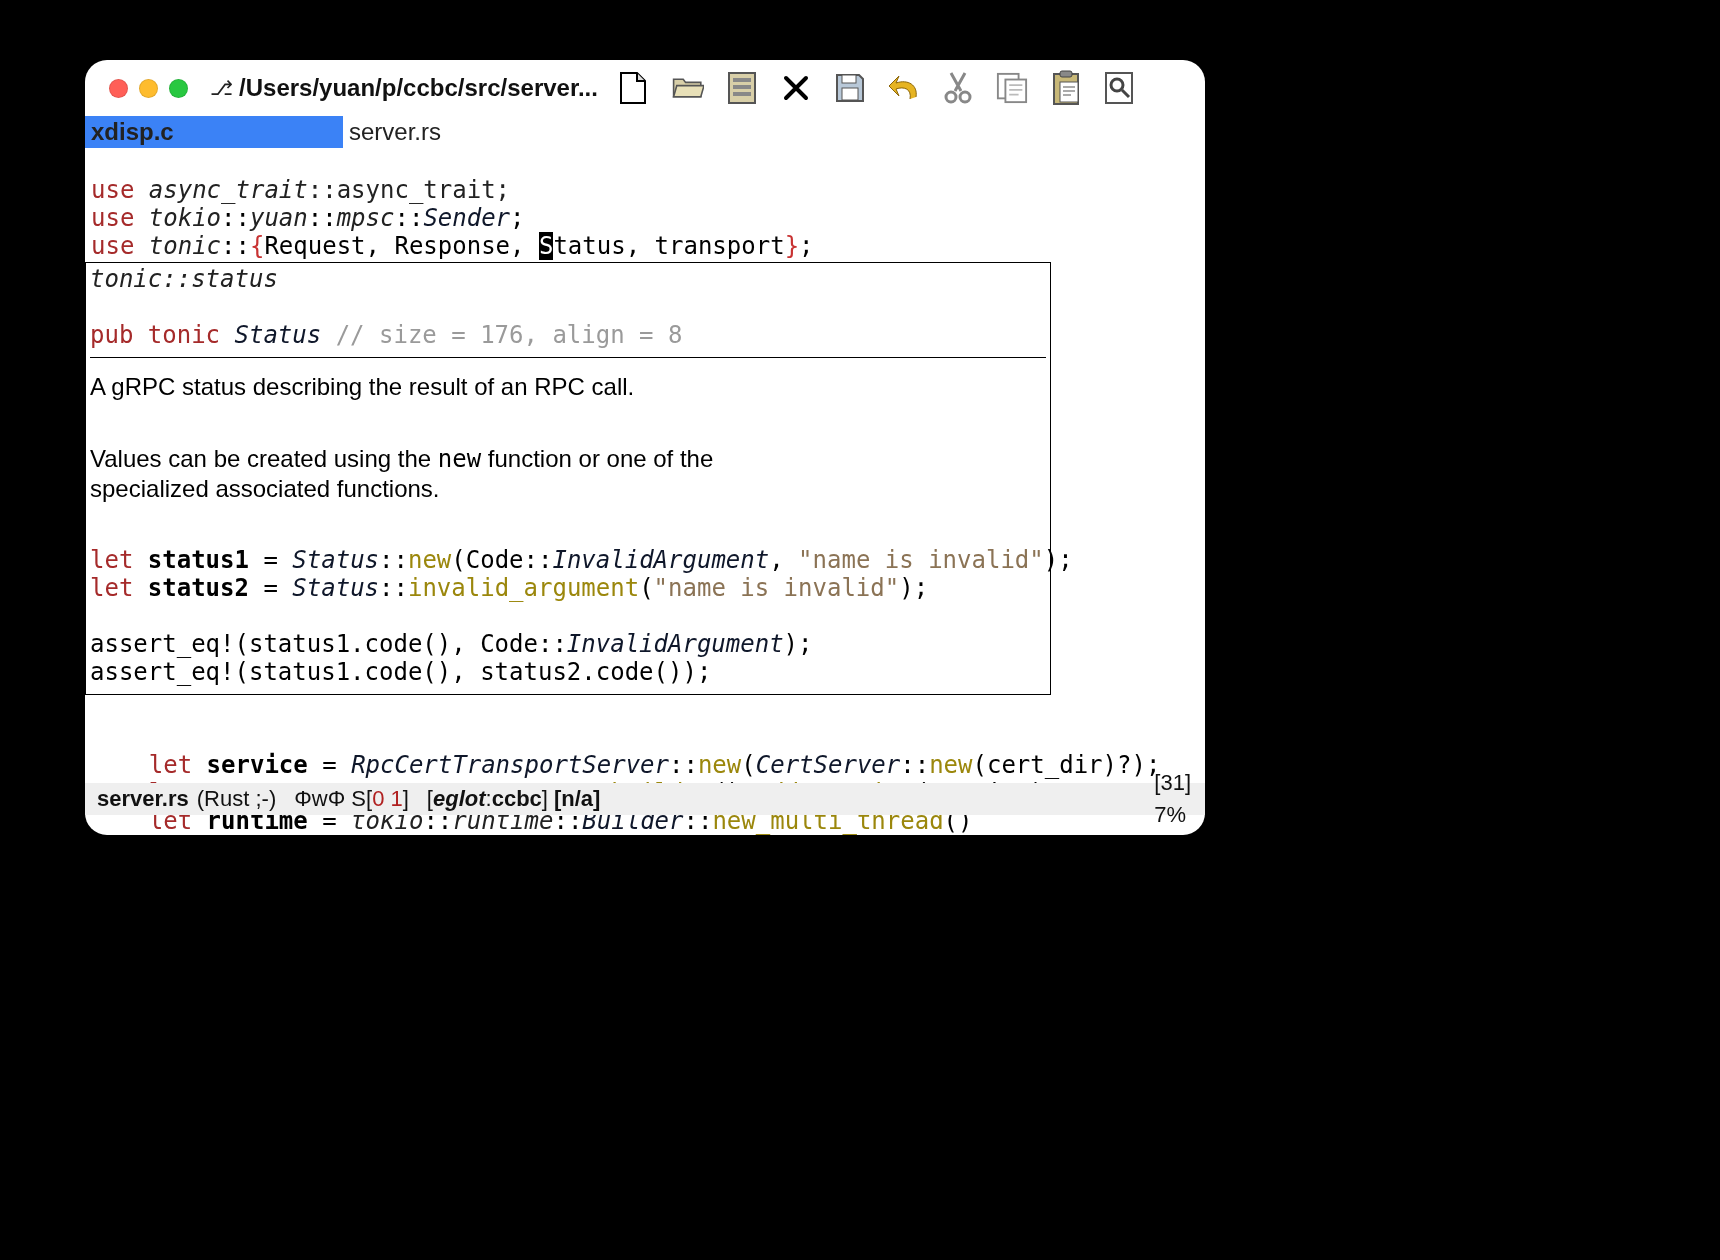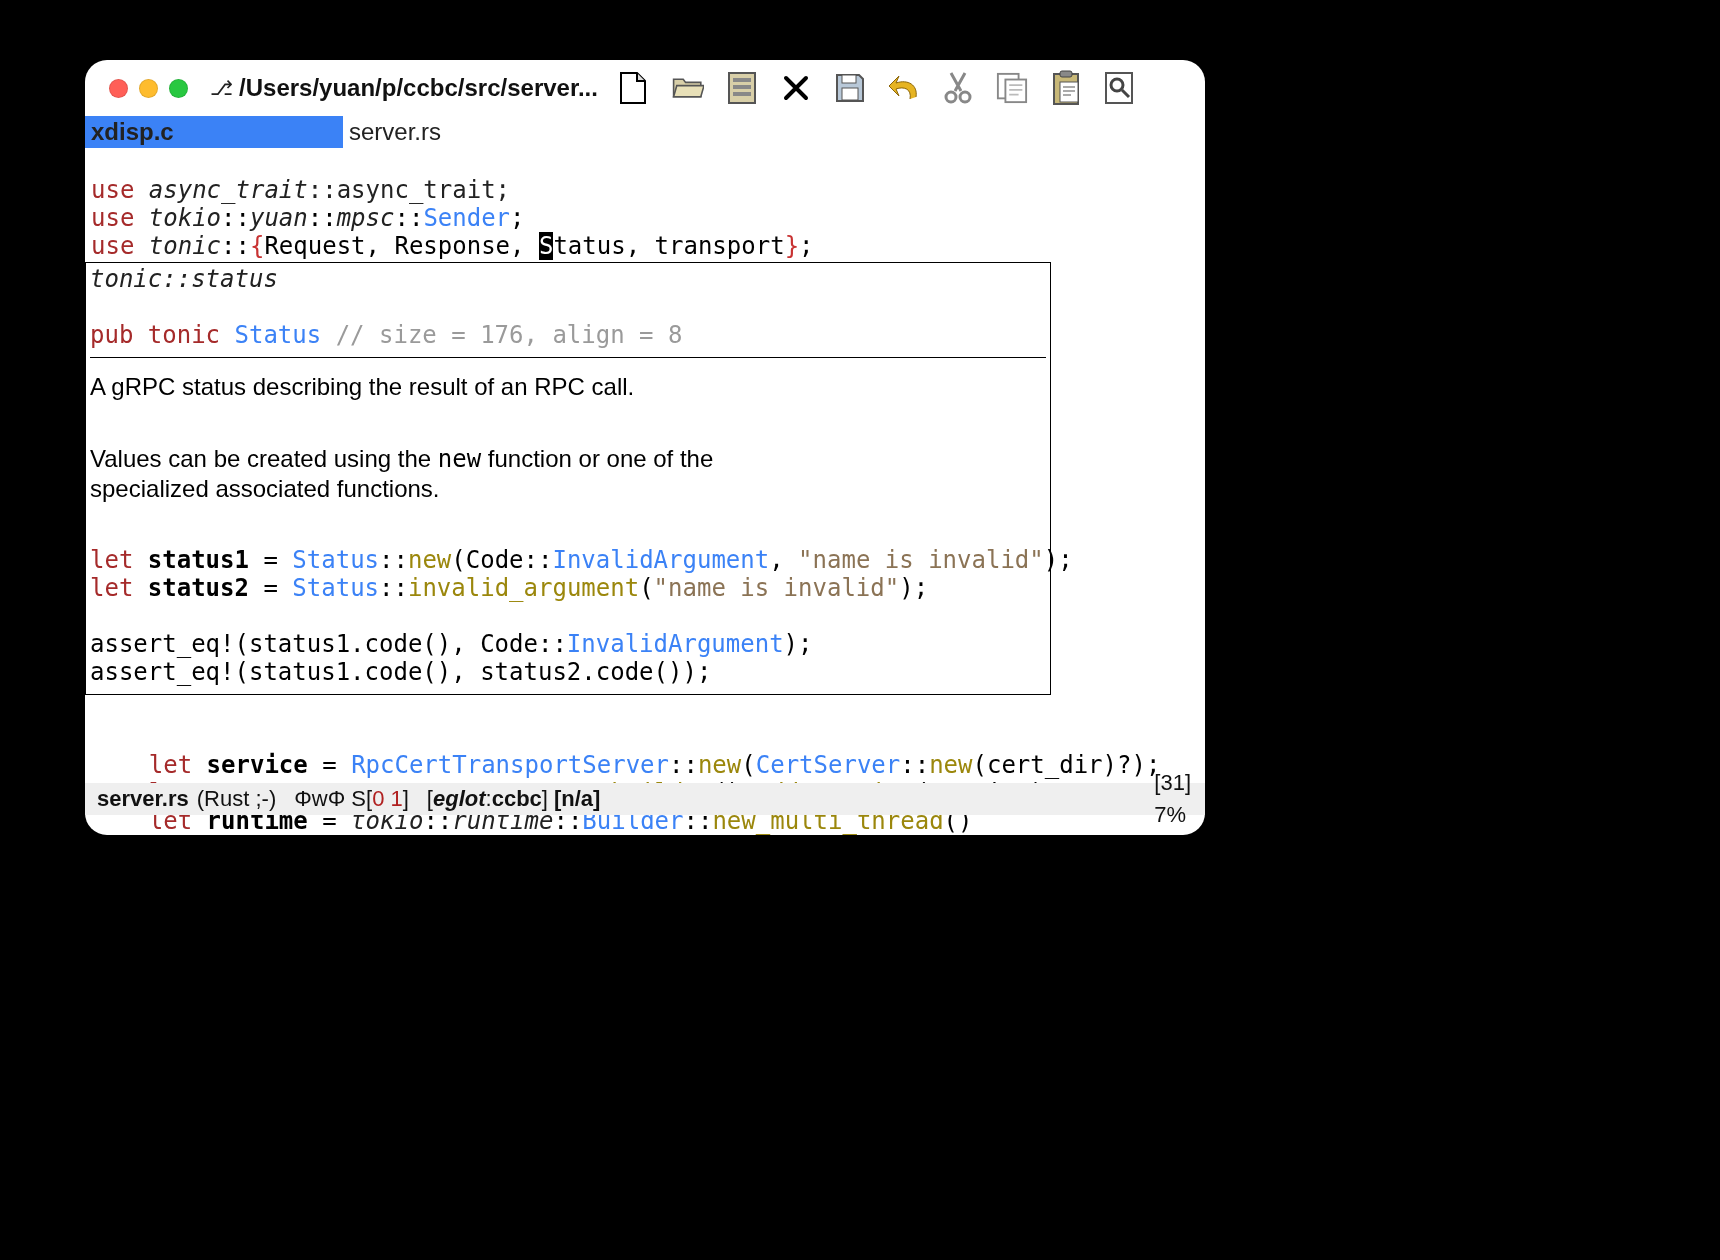--- a/index.html
+++ b/index.html
@@ -91,21 +91,21 @@
   .code {
     font-family: "Menlo", "DejaVu Sans Mono", "Consolas", monospace;
     font-size: 24px;
     line-height: 28px;
     white-space: pre;
     padding-left: 6px;
   } 
   .kw-red { color: #a52a2a; }
   .mod  { font-style: italic; color: #222; }
   .brace-red { color: #c83232; }
-  .ident-gold { color: #3b82f6; }
+  .ident-gold { color: #0f172a; font-style: italic; }
   .punct { color: #222; }
   .mono-grey { color: #9a9a9a; }
   .fn-gold { color: #9b870c; }
   .str2 { color: #8b7355; }
 
   .cursor-block {
     background: #000;
     color: #fff;
   }
 

